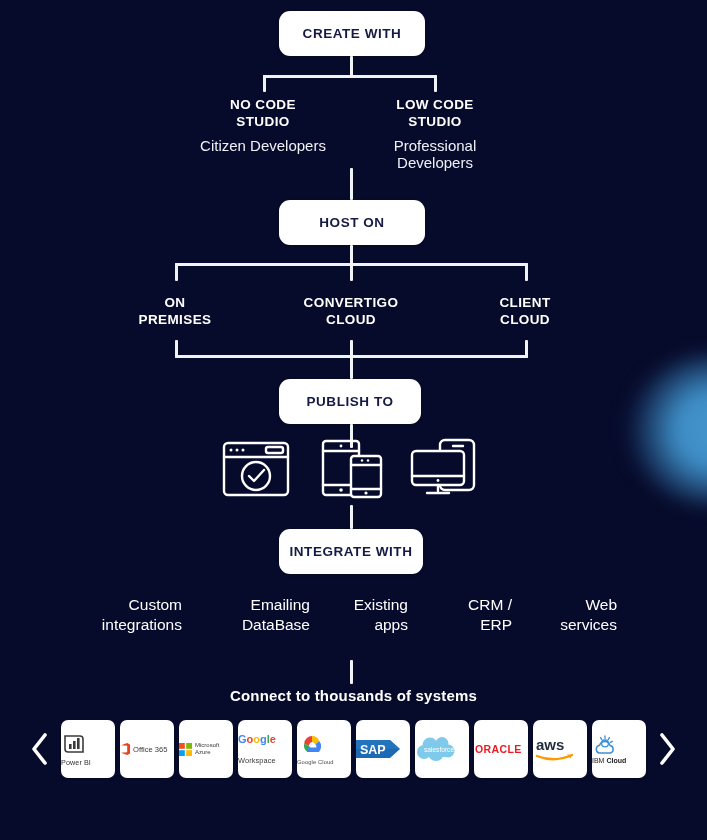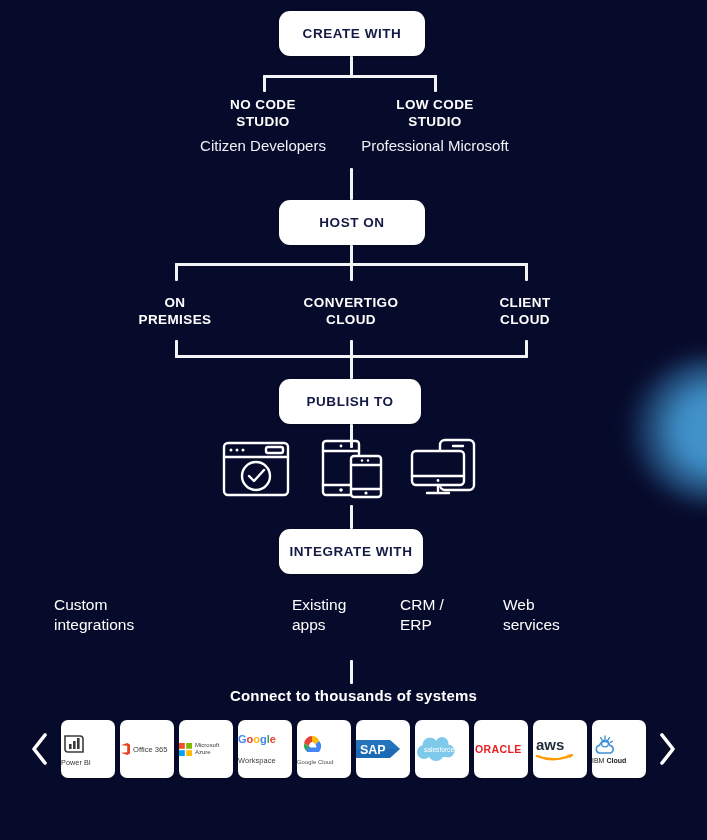--- a/index.html
+++ b/index.html
@@ -43,21 +43,21 @@
   
   .branch{position:absolute;text-align:center;color:#ffffff;}
   .branch .ttl{
     font-weight:bold;font-size:13.5px;line-height:16.5px;letter-spacing:.4px;
   }
   .branch .sub{
     font-weight:normal;font-size:15px;line-height:17px;margin-top:7px;color:#f0f1f6;
   }
 
   .intlabel{
-    position:absolute;text-align:left;color:#ffffff;
+    position:absolute;text-align:right;color:#ffffff;
     font-size:15.5px;line-height:20px;font-weight:normal;
   }
 
   .connect-title{
     position:absolute;left:0;right:0;top:687px;
     text-align:center;color:#ffffff;
     font-size:15px;font-weight:bold;letter-spacing:.2px;
   }
 
   
@@ -109,21 +109,21 @@
       <div>STUDIO</div>
     </div>
     <div class="sub">Citizen Developers</div>
   </div>
 
   <div class="branch" style="left:355px;top:97px;width:160px;">
     <div class="ttl">
       <div>LOW CODE</div>
       <div>STUDIO</div>
     </div>
-    <div class="sub">Professional Microsoft</div>
+    <div class="sub">Professional Developers</div>
   </div>
 
   <div class="vline" style="left:350px;top:168px;height:32px;"></div>
 
   <div class="pill" style="left:279px;top:200px;width:146px;height:45px;">
     <span>HOST ON</span>
   </div>
 
   <div class="vline" style="left:350px;top:245px;height:20px;"></div>
   <div class="hline" style="left:175px;top:263px;width:353px;"></div>
@@ -206,20 +206,24 @@
   <div class="vline" style="left:350px;top:505px;height:24px;"></div>
 
   <div class="pill" style="left:279px;top:529px;width:144px;height:45px;">
     <span>INTEGRATE WITH</span>
   </div>
 
   <div class="intlabel" style="left:54px;top:595px;width:128px;">
     <div>Custom</div>
     <div>integrations</div>
   </div>
+  <div class="intlabel" style="left:186px;top:595px;width:124px;">
+    <div>Emailing</div>
+    <div>DataBase</div>
+  </div>
   <div class="intlabel" style="left:292px;top:595px;width:116px;">
     <div>Existing</div>
     <div>apps</div>
   </div>
   <div class="intlabel" style="left:400px;top:595px;width:112px;">
     <div>CRM /</div>
     <div>ERP</div>
   </div>
   <div class="intlabel" style="left:503px;top:595px;width:114px;">
     <div>Web</div>

